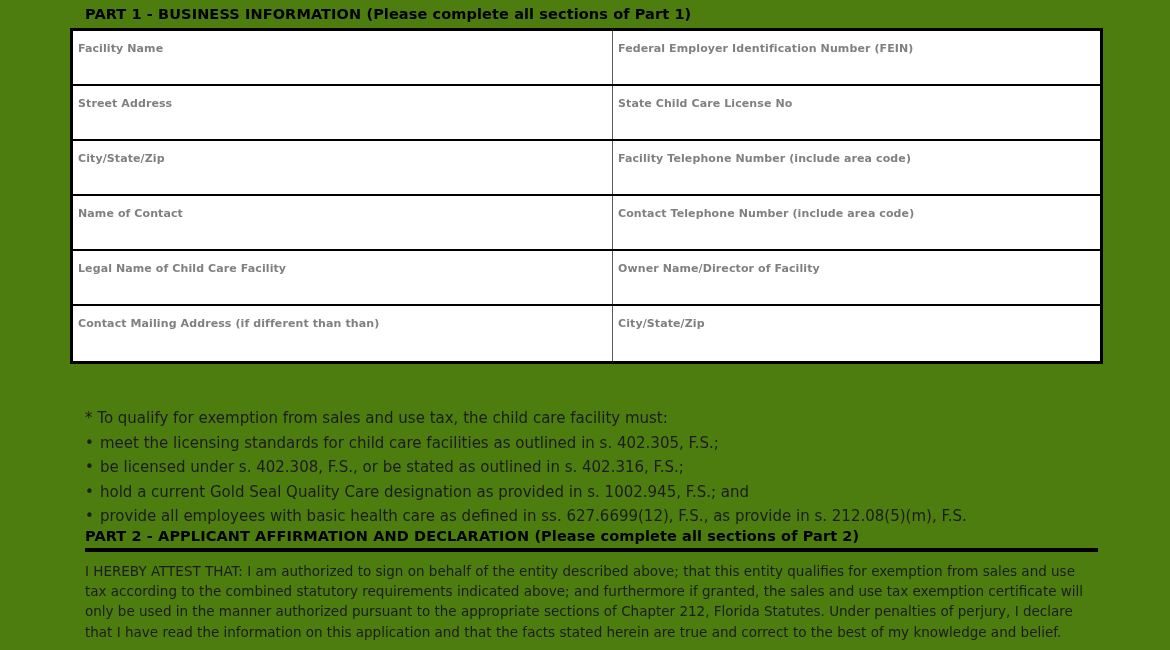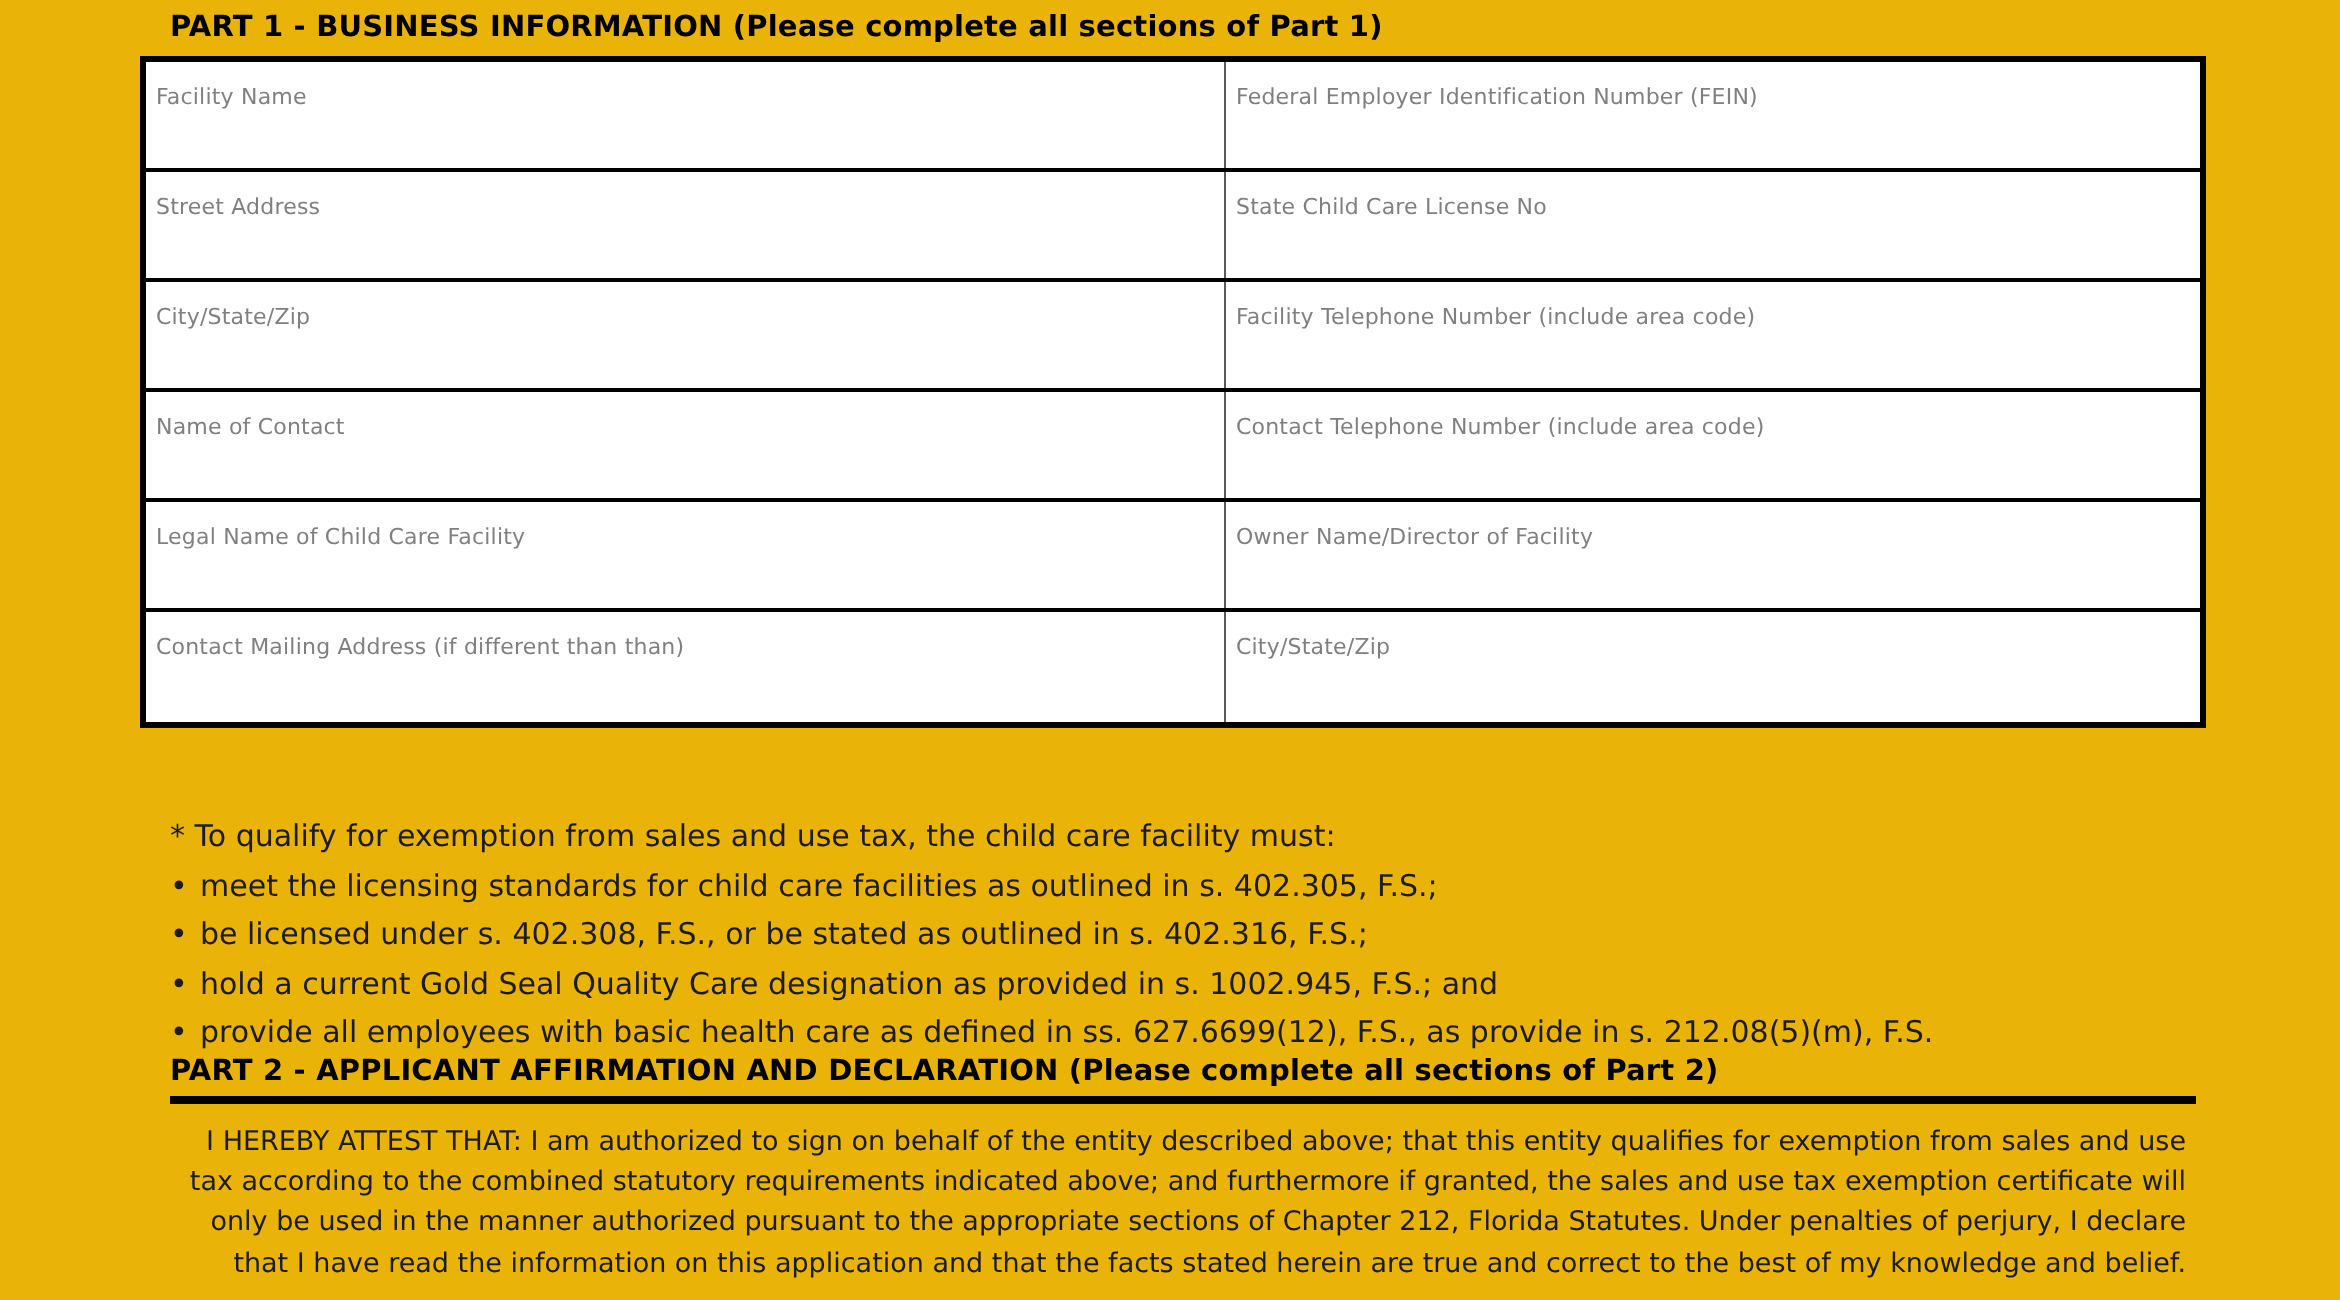--- a/index.html
+++ b/index.html
@@ -5,21 +5,21 @@
   * { box-sizing: border-box; margin: 0; padding: 0; }
   html, body {
     width: 1170px; height: 650px;
     background: #ffffff;
     font-family: "DejaVu Sans", "Liberation Sans", sans-serif;
     overflow: hidden;
   }
   .page {
     position: relative;
     width: 1170px; height: 650px;
-    background: #eab308;
+    background: #4d7c0f;
   }
   .part-heading {
     position: absolute;
     font-size: 14.5px;
     font-weight: bold;
     color: #000000;
     letter-spacing: 0.1px;
     white-space: nowrap;
   }
   #part1-heading { left: 85px; top: 6px; }
@@ -43,21 +43,21 @@
     vertical-align: top;
     height: 55px;
     padding: 6px 6px 0 5px;
     background: #ffffff;
   }
   table.biz-table tr:last-child td { height: 58px; }
   td.col-left  { width: 541px; }
   td.col-right { width: 489px; border-left: 1px solid #5a5a5a; }
   .field-label {
     font-size: 11px;
-    font-weight: normal;
+    font-weight: bold;
     color: #808080;
     letter-spacing: 0.1px;
   }
   .qual-block {
     position: absolute;
     left: 85px; top: 386px;
     width: 1075px;
     font-size: 15px;
     color: #1c1c1c;
     line-height: 24.6px;
@@ -65,21 +65,21 @@
   }
   .qual-line { white-space: nowrap; }
   .bullet-glyph { display: inline-block; width: 15px; }
   .declaration {
     position: absolute;
     left: 85px; top: 561px;
     width: 1008px;
     font-size: 13.5px;
     color: #1c1c1c;
     line-height: 20.2px;
-    text-align: right;
+    text-align: left;
   }
 </style>
 </head>
 <body>
 
 <div class="page">
 
   <div class="part-heading" id="part1-heading">PART 1 - BUSINESS INFORMATION (Please complete all sections of Part 1)</div>
 
   <table class="biz-table">

